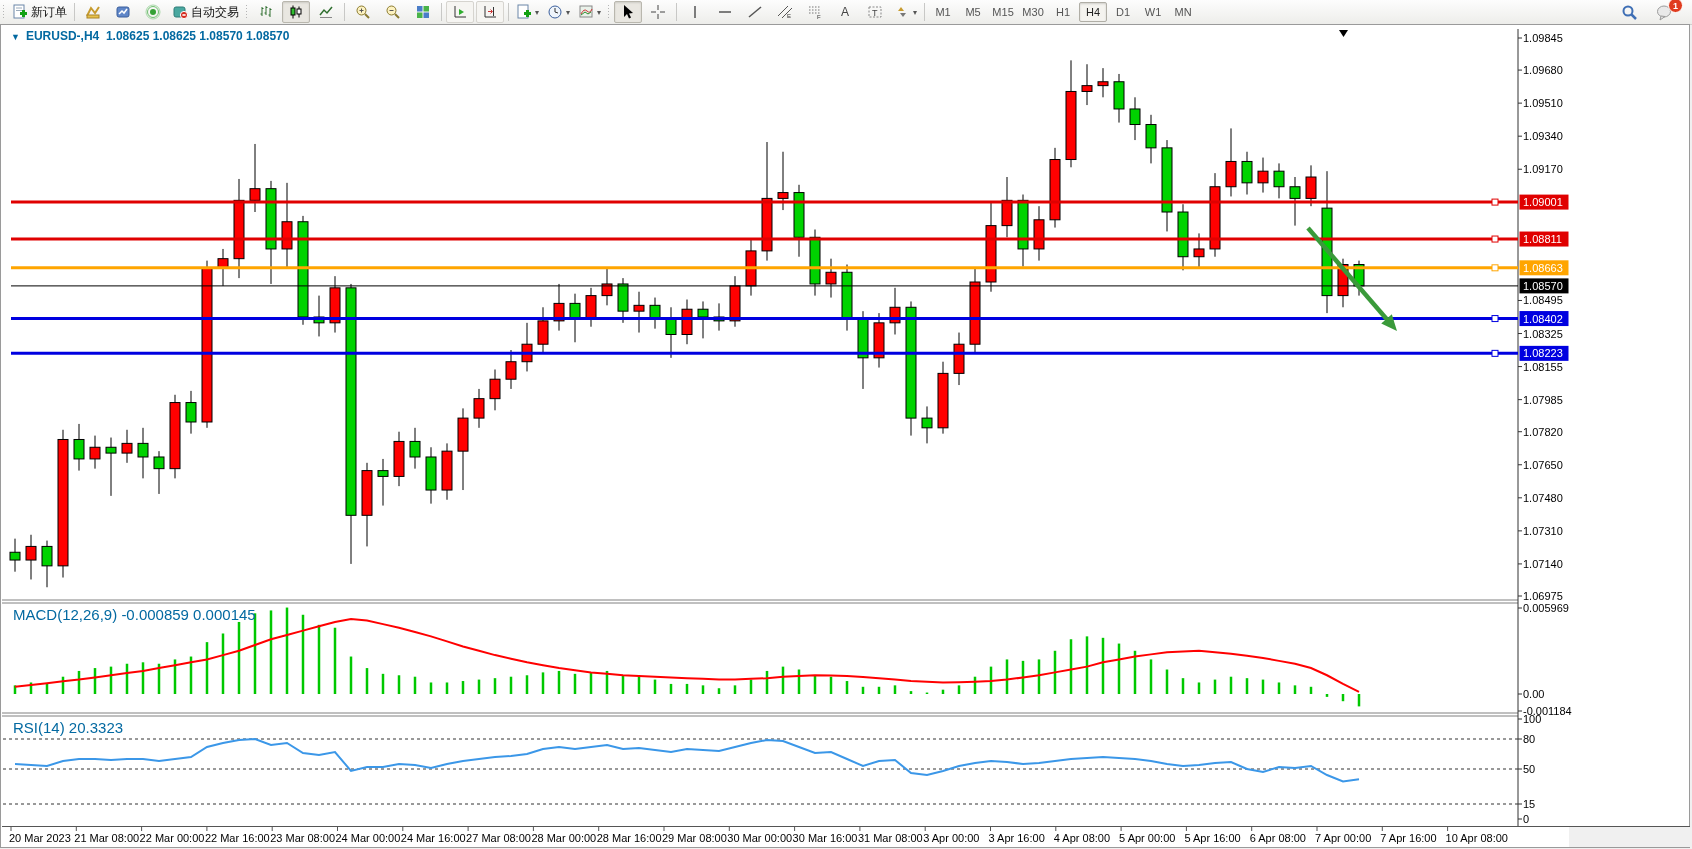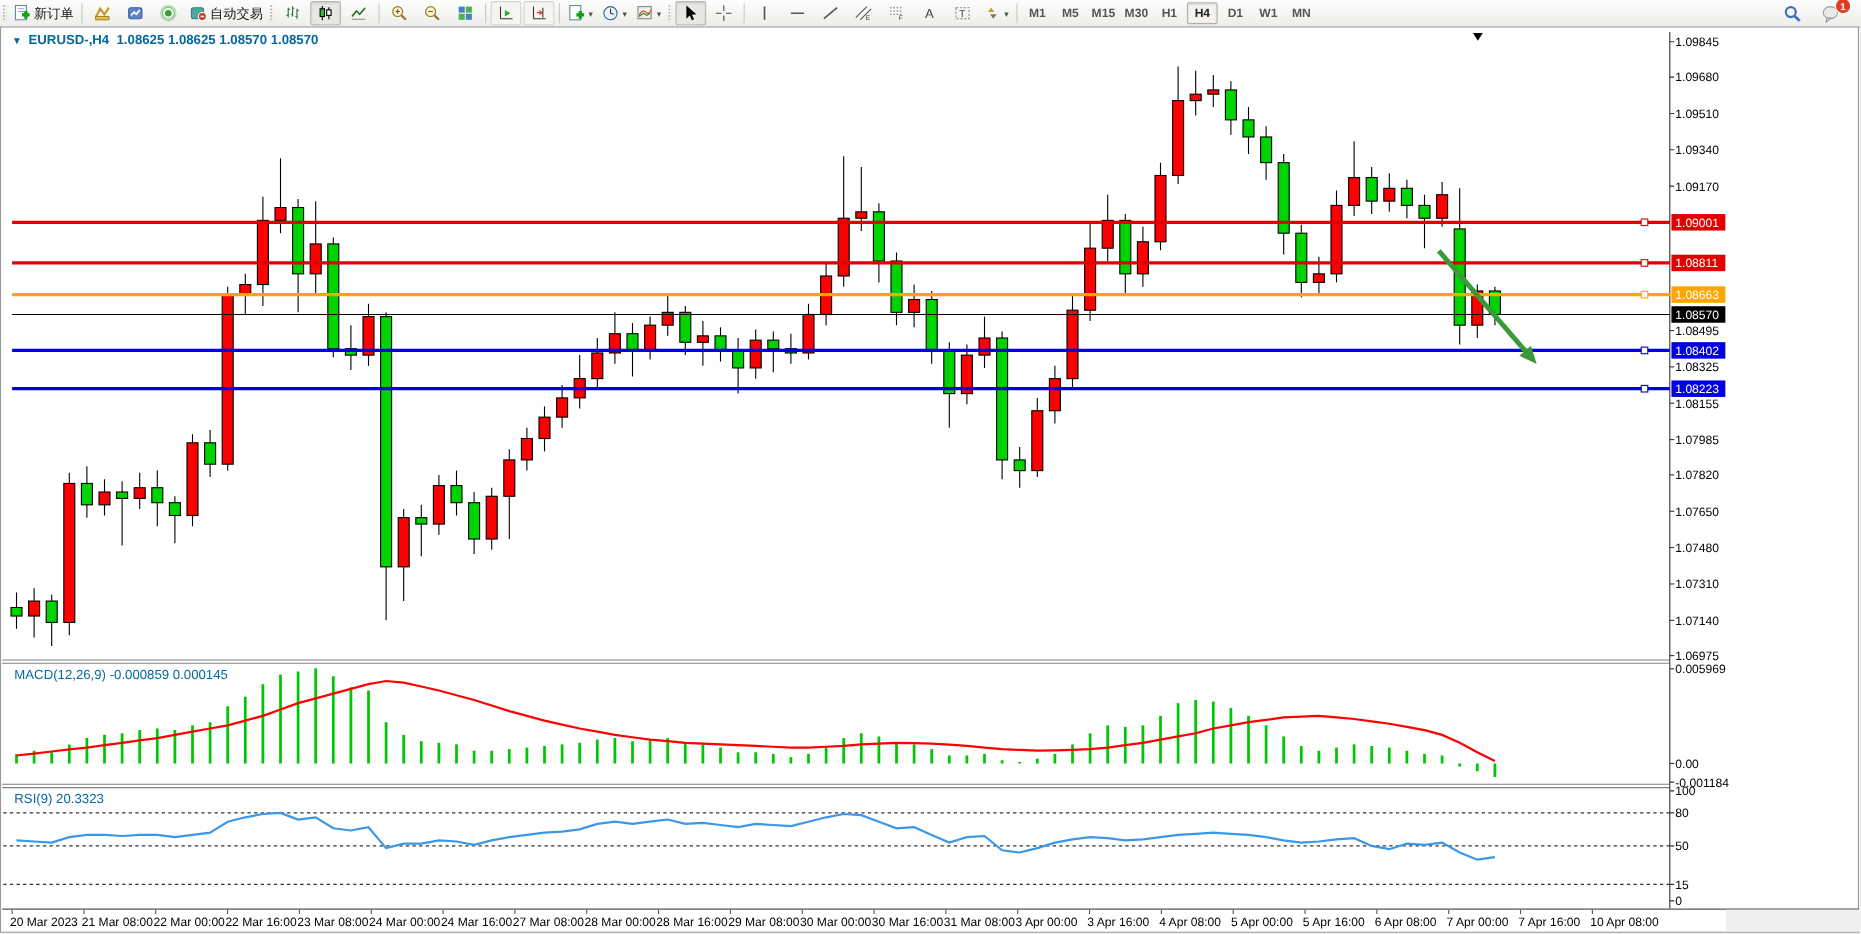--- a/index.html
+++ b/index.html
@@ -11,34 +11,34 @@
   .tb-group{display:flex;align-items:center;height:24px;}
   .sep{width:1px;height:18px;background:#c8c8c6;margin:0 3px;}
   .handle{width:4px;height:16px;margin:0 2px;background-image:radial-gradient(#b5b5b5 35%,transparent 36%);
     background-size:3px 3px;}
   .tb-btn{display:flex;align-items:center;justify-content:center;min-width:22px;height:20px;
     margin:0 1px;border:1px solid transparent;border-radius:2px;cursor:default;gap:3px;padding:0 2px;}
   .tb-btn.active{background:#e9e7e1;border:1px solid #b9b7ae;box-shadow:inset 0 1px 2px rgba(0,0,0,.12);}
   .tb-btn.framed{border:1px solid #d6d4cf;background:#f6f5f2;}
   .tb-btn .lbl{font-size:12px;color:#111;white-space:nowrap;}
   .tf-btn{min-width:26px;height:18px;display:flex;align-items:center;justify-content:center;
-    font-size:11px;font-weight:700;color:#555;margin:0 1px;border:1px solid transparent;border-radius:2px;}
+    font-size:11px;font-weight:400;color:#555;margin:0 1px;border:1px solid transparent;border-radius:2px;}
   .tf-btn.active{background:#f4f3ef;border:1px solid #b0aea6;box-shadow:inset 0 1px 2px rgba(0,0,0,.15);color:#222;}
   .caret{font-size:8px;color:#555;}
   .spacer{flex:1;}
   .badge{position:absolute;top:-4px;right:-6px;background:#e03c1f;color:#fff;border-radius:8px;
     min-width:13px;height:13px;font-size:9px;display:flex;align-items:center;justify-content:center;
     border:1px solid #fff;font-weight:700;}
   
   .chart-window{position:absolute;left:0;top:24px;width:1690px;height:824px;background:#fff;
     border:1px solid #9a9a9a;box-sizing:border-box;}
   #chart-svg{position:absolute;left:0;top:0;}
   .overlay{position:absolute;font-size:12px;color:#0369a1;white-space:nowrap;z-index:5;}
   .title-overlay{left:10px;top:4px;font-weight:700;}
-  .ind-label{font-size:12px;font-weight:400;}
+  .ind-label{font-size:15px;font-weight:400;}
   .tri{font-size:9px;margin-right:6px;}
 </style>
 </head>
 <body>
 
 <div class="toolbar">
   <span class="handle"></span>
   <div class="tb-btn">
     <svg width="16" height="16">
         <rect x="2" y="1" width="10" height="13" fill="#fff" stroke="#6a86a8"></rect>
@@ -665,15 +665,15 @@
     </svg>
 
   <div class="overlay title-overlay">
     <span class="tri">▼</span><span>EURUSD-,H4</span>&nbsp;&nbsp;<span>1.08625 1.08625 1.08570 1.08570</span>
   </div>
 
   <div class="overlay ind-label" style="left:12px;top:581px;">
     <span>MACD(12,26,9)</span> <span>-0.000859</span> <span>0.000145</span>
   </div>
   <div class="overlay ind-label" style="left:12px;top:694px;">
-    <span>RSI(9)</span> <span>20.3323</span>
+    <span>RSI(14)</span> <span>20.3323</span>
   </div>
 </div>
 
 </body></html>

